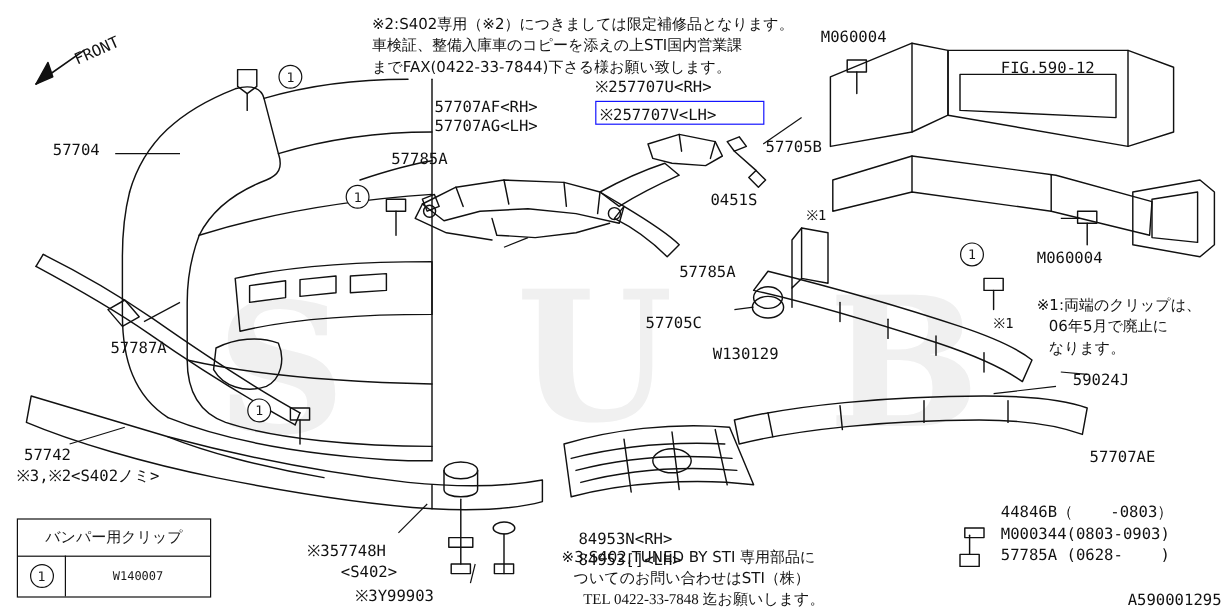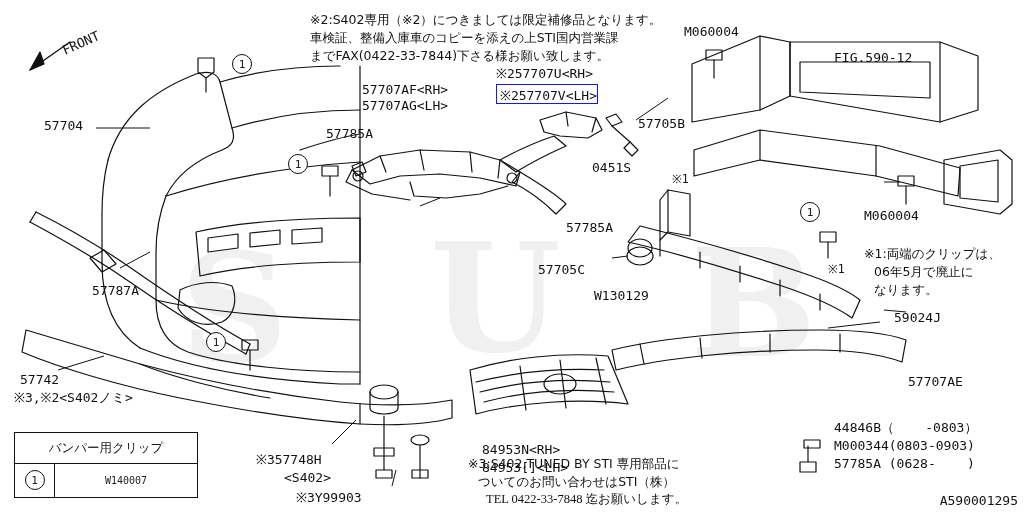--- a/index.html
+++ b/index.html
@@ -263,21 +263,21 @@
   <div class="lbl" style="left:44px;top:118px;">57704</div>
   <div class="lbl" style="left:92px;top:283px;">57787A</div>
   <div class="lbl" style="left:20px;top:372px;">57742</div>
   <div class="lbl" style="left:14px;top:390px;">※3,※2&lt;S402ノミ&gt;</div>
 
   <div class="lbl" style="left:326px;top:126px;">57785A</div>
   <div class="lbl" style="left:362px;top:82px;">57707AF&lt;RH&gt;</div>
   <div class="lbl" style="left:362px;top:98px;">57707AG&lt;LH&gt;</div>
   <div class="lbl" style="left:496px;top:66px;">※257707U&lt;RH&gt;</div>
 
-  <div class="hl" style="left:496px;top:84px;width:102px;height:20px;">
+  <div class="hl" style="left:496px;top:84px;width:141px;height:20px;">
     <span class="t">※257707V&lt;LH&gt;</span>
   </div>
 
   <div class="lbl" style="left:592px;top:160px;">0451S</div>
   <div class="lbl" style="left:566px;top:220px;">57785A</div>
   <div class="lbl" style="left:538px;top:262px;">57705C</div>
   <div class="lbl" style="left:594px;top:288px;">W130129</div>
 
   <div class="lbl" style="left:684px;top:24px;">M060004</div>
   <div class="lbl" style="left:834px;top:50px;">FIG.590-12</div>
@@ -314,21 +314,21 @@
   <div class="circ" style="left:288px;top:154px;">
       <span>1</span>
     </div>
   <div class="circ" style="left:206px;top:332px;">
       <span>1</span>
     </div>
   <div class="circ" style="left:800px;top:202px;">
       <span>1</span>
     </div>
 
-  <div class="legendbox" style="left:14px;top:432px;width:184px;height:66px;">
+  <div class="legendbox" style="left:14px;top:432px;width:162px;height:66px;">
     <div class="hdr">バンパー用クリップ</div>
     <div class="row">
       <div class="c">
         <div class="circ" style="position:relative;left:0;top:0;">
             <span>1</span>
           </div>
       </div>
       <div class="v">W140007</div>
     </div>
   </div>

